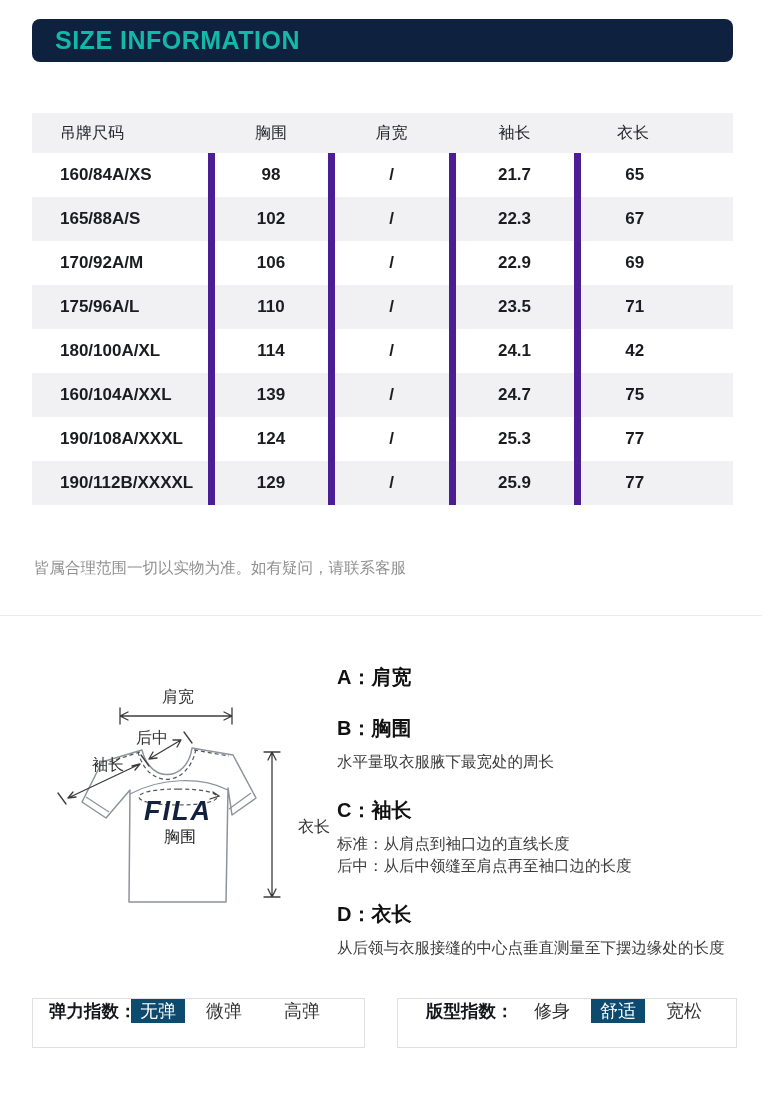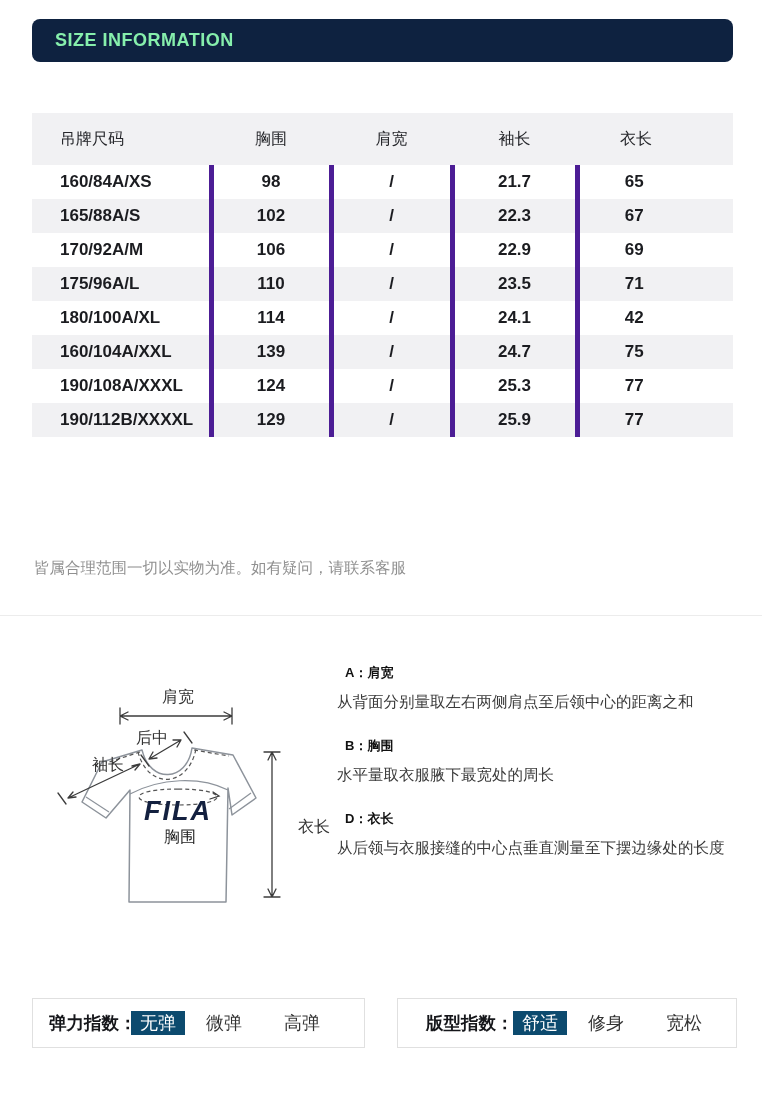--- a/index.html
+++ b/index.html
@@ -2,29 +2,29 @@
 <html><head>
 <meta charset="utf-8">
 <style>
   html,body{margin:0;padding:0;background:#ffffff;}
   body{font-family:"Liberation Sans","DejaVu Sans",sans-serif;-webkit-font-smoothing:antialiased;}
   .page{position:relative;width:762px;height:1100px;background:#fff;overflow:hidden;}
 
   
   .title-bar{position:absolute;left:32px;top:19px;width:701px;height:43px;background:#0e2240;
     border-radius:8px;display:flex;align-items:center;box-sizing:border-box;padding-left:23px;}
-  .title-bar span{color:#86efac;font-size:18px;font-weight:700;letter-spacing:0.5px;}
+  .title-bar span{color:#14b8a6;font-size:25px;font-weight:700;letter-spacing:0.5px;}
 
   
   .size-table{position:absolute;left:32px;top:113px;width:701px;border-collapse:collapse;table-layout:fixed;}
-  .size-table th{height:40px;background:#f1f1f3;font-weight:400;font-size:16px;color:#26272b;text-align:center;padding:6px;}
+  .size-table th{height:40px;background:#f1f1f3;font-weight:400;font-size:16px;color:#26272b;text-align:center;padding:0;}
   .size-table th:first-child{text-align:left;padding-left:28px;}
   .size-table th:last-child{padding-right:44px;}
-  .size-table td{height:34px;font-size:17px;font-weight:700;color:#1b1c20;text-align:center;padding:0;margin-top:22px;}
-  .size-table tbody td + td{border-left:5px solid #4c1d95;}
+  .size-table td{height:44px;font-size:17px;font-weight:700;color:#1b1c20;text-align:center;padding:0;margin-top:22px;}
+  .size-table tbody td + td{border-left:7px solid #4c1d95;}
   .size-table tbody tr:nth-child(even) td{background:#f1f1f3;}
   .size-table td:first-child{text-align:left;padding-left:28px;}
   .size-table td:last-child{padding-right:44px;}
 
   
   .note{position:absolute;left:34px;top:556px;width:700px;font-size:15.5px;color:#909090;line-height:24px;}
 
   .divider{position:absolute;left:0;top:615px;width:762px;height:0;border-top:1px solid #ececec;}
 
   
@@ -34,26 +34,26 @@
   .shirt{fill:#ffffff;stroke:#8d939b;stroke-width:1.5;stroke-linejoin:round;stroke-linecap:round;}
   .seam{fill:none;stroke:#8d939b;stroke-width:1.2;}
   .dash{fill:none;stroke:#555;stroke-width:1.2;stroke-dasharray:4 3;}
   .mark{stroke:#3c3c3c;stroke-width:1.3;fill:none;stroke-linecap:round;}
   .logo-text{font-weight:700;font-style:italic;letter-spacing:2px;font-size:27px;fill:#13203f;}
   .chest-text{font-size:16px;fill:#222;}
 
   
   .guide{position:absolute;left:337px;top:664px;width:424px;}
   .g-sec{margin-bottom:24px;}
-  .g-title{font-size:13px;font-weight:700;color:#111;margin:0 0 9px 8px;}
+  .g-title{font-size:20px;font-weight:700;color:#111;margin:0 0 9px 0;}
   .g-line{font-size:15.5px;color:#3a3a3a;line-height:22px;margin:0;}
 
   
   .idx-box{position:absolute;top:998px;height:50px;border:1px solid #e0e0e0;box-sizing:border-box;
-    display:flex;align-items:center;background:#fff;}
+    display:flex;align-items:flex-start;background:#fff;}
   .idx-elastic{left:32px;width:333px;}
   .idx-fit{left:397px;width:340px;padding-left:12px;}
   .idx-label{display:flex;align-items:center;padding-left:16px;font-size:17.5px;font-weight:700;color:#15161a;white-space:nowrap;}
   .idx-opt{display:flex;align-items:center;justify-content:center;font-size:18px;color:#333;width:78px;}
   .idx-opt.sel{background:#0c4a6e;color:#fff;width:54px;}
   .idx-elastic .idx-label{width:82px;}
   .idx-fit .idx-label{width:87px;}
 </style>
 </head>
 <body>
@@ -179,39 +179,43 @@
       <path class="mark" d="M111,103 L119,114 M110,112 L38,146 M110,112 L102,114 M110,112 L105,118 M38,146 L46,145 M38,146 L43,140 M28,141 L36,152"></path>
 
       <text class="d-label" x="268" y="180" text-anchor="start">衣长</text>
       <path class="mark" d="M242,100 L242,245 M234,100 L250,100 M234,245 L250,245 M242,100 L238,108 M242,100 L246,108 M242,245 L238,237 M242,245 L246,237"></path>
     </svg>
   </div>
 
   <div class="guide">
     <div class="g-sec">
       <p class="g-title">A：肩宽</p>
-      <p class="g-line">从背面分别量取左右两侧肩点至后领中心的距离之和</p>
     </div>
     <div class="g-sec">
       <p class="g-title">B：胸围</p>
       <p class="g-line">水平量取衣服腋下最宽处的周长</p>
+    </div>
+    <div class="g-sec">
+      <p class="g-title">C：袖长</p>
+      <p class="g-line">标准：从肩点到袖口边的直线长度</p>
+      <p class="g-line">后中：从后中领缝至肩点再至袖口边的长度</p>
     </div>
     <div class="g-sec">
       <p class="g-title">D：衣长</p>
       <p class="g-line">从后领与衣服接缝的中心点垂直测量至下摆边缘处的长度</p>
     </div>
   </div>
 
   <div class="idx-box idx-elastic">
     <div class="idx-label">弹力指数：</div>
     <div class="idx-opt sel">无弹</div>
     <div class="idx-opt">微弹</div>
     <div class="idx-opt">高弹</div>
   </div>
 
   <div class="idx-box idx-fit">
     <div class="idx-label">版型指数：</div>
+    <div class="idx-opt">修身</div>
     <div class="idx-opt sel">舒适</div>
-    <div class="idx-opt">修身</div>
     <div class="idx-opt">宽松</div>
   </div>
 
 </div>
 
 </body></html>

